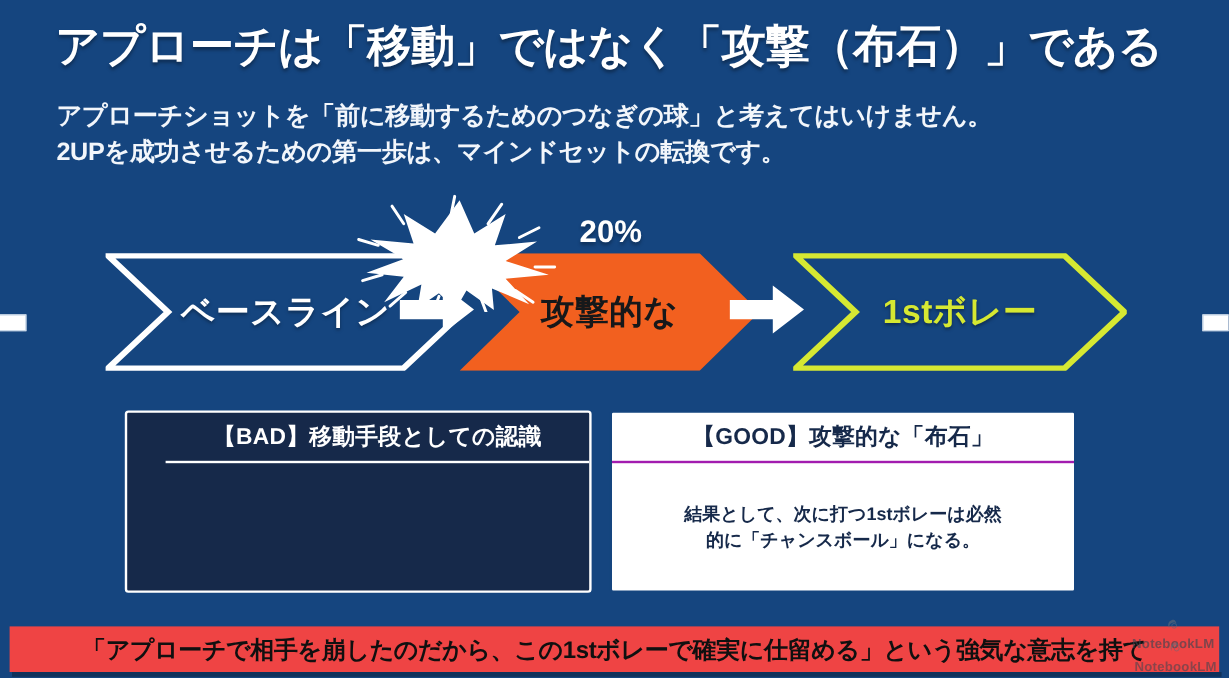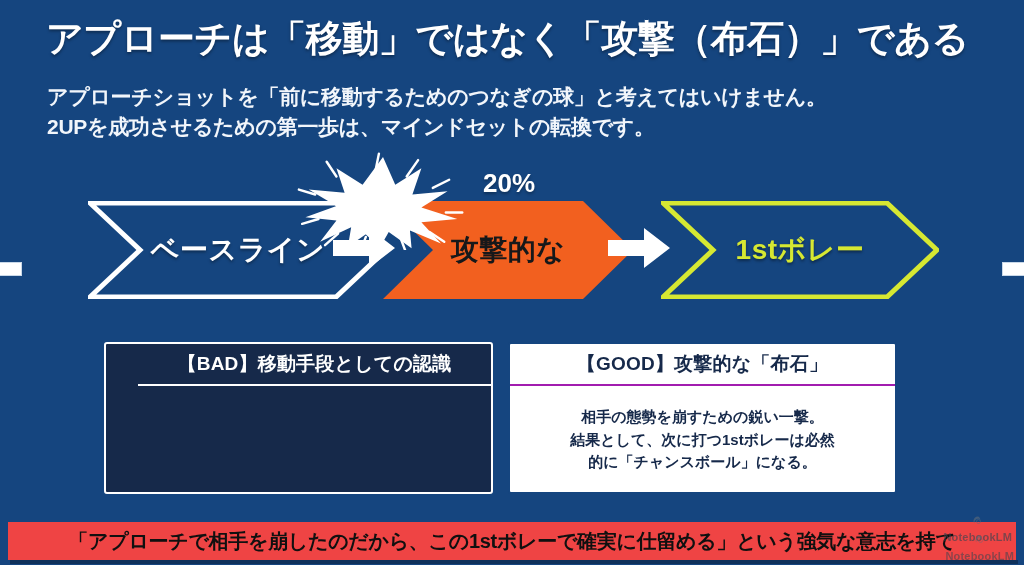--- a/index.html
+++ b/index.html
@@ -28,21 +28,21 @@
 
   
   .edge-stub{
     position:absolute;top:262px;width:26px;height:14px;
     background:#ffffff;border:1px solid #c9d8e8;box-sizing:border-box;
   }
   .edge-stub.left{left:-4px;}
   .edge-stub.right{right:-4px;}
 
   
-  .flow{position:absolute;left:0;top:168px;width:844px;height:140px;}
+  .flow{position:absolute;left:0;top:178px;width:844px;height:140px;}
   .pct{
     position:absolute;left:449px;top:0px;width:120px;text-align:center;
     font-size:26px;font-weight:bold;color:#ffffff;
     text-shadow:0 2px 3px rgba(0,0,0,.3);
   }
 
   .chev{
     position:absolute;top:33px;height:98px;
     display:flex;align-items:center;justify-content:center;
   }
@@ -189,21 +189,20 @@
     </div>
   </div>
 
   <div class="panel" id="panel-bad">
     <div class="phead">【BAD】移動手段としての認識</div>
   </div>
 
   <div class="panel" id="panel-good">
     <div class="phead">【GOOD】攻撃的な「布石」</div>
     <div class="pbody">
-      <div>相手の態勢を崩すための鋭い一撃。</div>
       <div>結果として、次に打つ1stボレーは必然</div>
       <div>的に「チャンスボール」になる。</div>
     </div>
   </div>
 
   <div class="banner-shadow"></div>
   <div class="banner">
     <span class="btxt">「アプローチで相手を崩したのだから、この1stボレーで確実に仕留める」という強気な意志を持て</span>
   </div>
 

